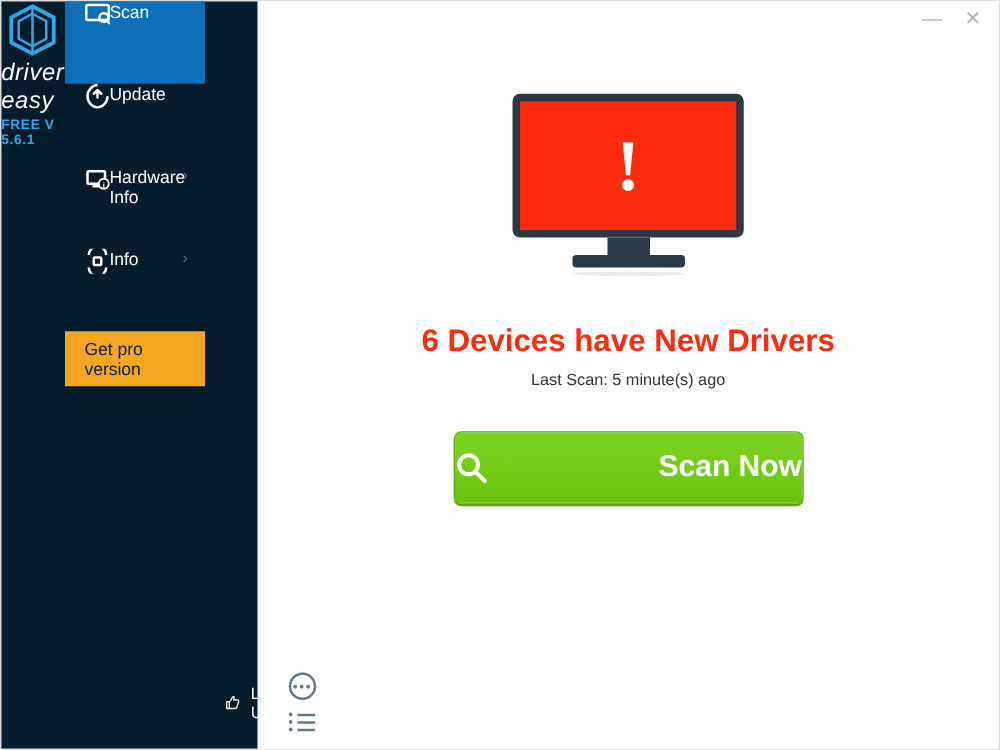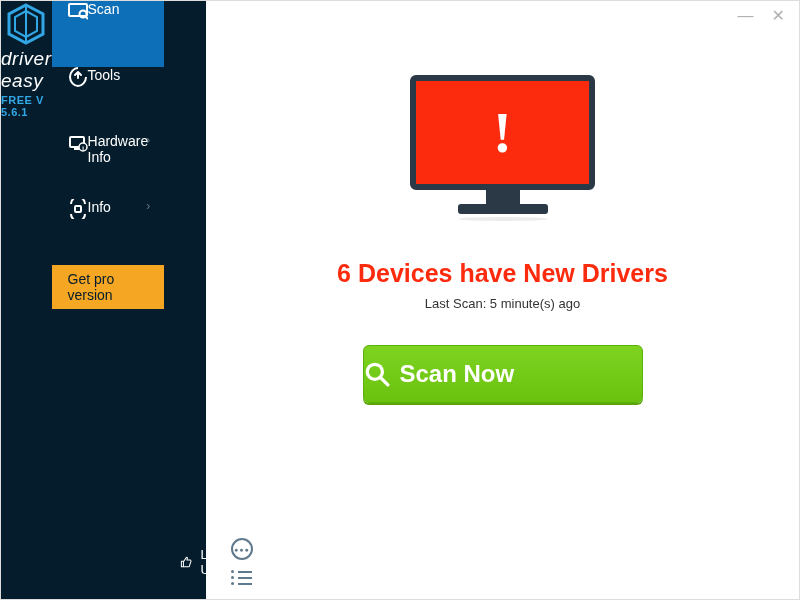--- a/index.html
+++ b/index.html
@@ -28,21 +28,21 @@
 .list-icon .bar{width:14px;height:2px;background:#5f7a8c}
 .main{flex:1;background:#fff;display:flex;flex-direction:column;align-items:center;padding-top:74px}
 .monitor-wrap{width:185px;display:flex;flex-direction:column;align-items:center}
 .screen{width:185px;height:115px;background:#fd2b0e;border:6px solid #2b3846;border-radius:6px;display:flex;align-items:center;justify-content:center}
 .excl{color:#fff;font-size:58px;font-weight:700;font-family:Georgia,serif}
 .neck{width:34px;height:14px;background:#2b3846}
 .base{width:90px;height:10px;background:#2b3846;border-radius:3px}
 .base-shadow{width:90px;height:4px;background:#000;opacity:.08;border-radius:50%;margin-top:3px}
 .headline{color:#fd2b0e;font-size:25px;font-weight:700;margin-top:38px}
 .sub{color:#333;font-size:13px;margin-top:8px}
-.scan-btn{margin-top:34px;width:280px;height:58px;background:linear-gradient(#7ed321,#6ac20f);border:1px solid #5cb00a;border-radius:6px;display:flex;align-items:center;justify-content:flex-start;gap:10px;color:#fff;font-size:24px;font-weight:700;cursor:pointer;box-shadow:0 2px 0 #5aa607}
+.scan-btn{margin-top:34px;width:280px;height:58px;background:linear-gradient(#7ed321,#6ac20f);border:1px solid #5cb00a;border-radius:6px;display:flex;align-items:center;justify-content:space-between;gap:10px;color:#fff;font-size:24px;font-weight:700;cursor:pointer;box-shadow:0 2px 0 #5aa607}
 .scan-btn svg{width:26px;height:26px}
 </style>
 </head>
 <body>
 
 <div class="window">
 
   <div class="titlebar-controls">
     <span>—</span>
     <span>✕</span>
@@ -70,21 +70,21 @@
         </span>
         <span>Scan</span>
       </div>
       <div class="nav-item">
         <span class="nav-icon">
           <svg width="20" height="20" viewBox="0 0 20 20">
               <path d="M10 1 L10 1 C6 1 2 5 2 10 C2 15 6 19 10 19 C14 19 18 15 18 10" fill="none" stroke="#fff" stroke-width="2"></path>
               <path d="M10 5 L10 11 M10 5 L7 8 M10 5 L13 8" fill="none" stroke="#fff" stroke-width="2" stroke-linecap="round"></path>
             </svg>
         </span>
-        <span>Tools</span>
+        <span>Update</span>
       </div>
       <div class="nav-item">
         <span class="nav-icon">
           <svg width="20" height="20" viewBox="0 0 20 20">
               <rect x="2" y="4" width="14" height="10" rx="1" fill="none" stroke="#fff" stroke-width="2"></rect>
               <rect x="6" y="15" width="6" height="2" fill="#fff"></rect>
               <circle cx="15" cy="14" r="4" fill="#051c2c" stroke="#fff" stroke-width="1.5"></circle>
               <text x="15" y="17" font-size="6" fill="#fff" text-anchor="middle" font-weight="bold">i</text>
             </svg>
         </span>

